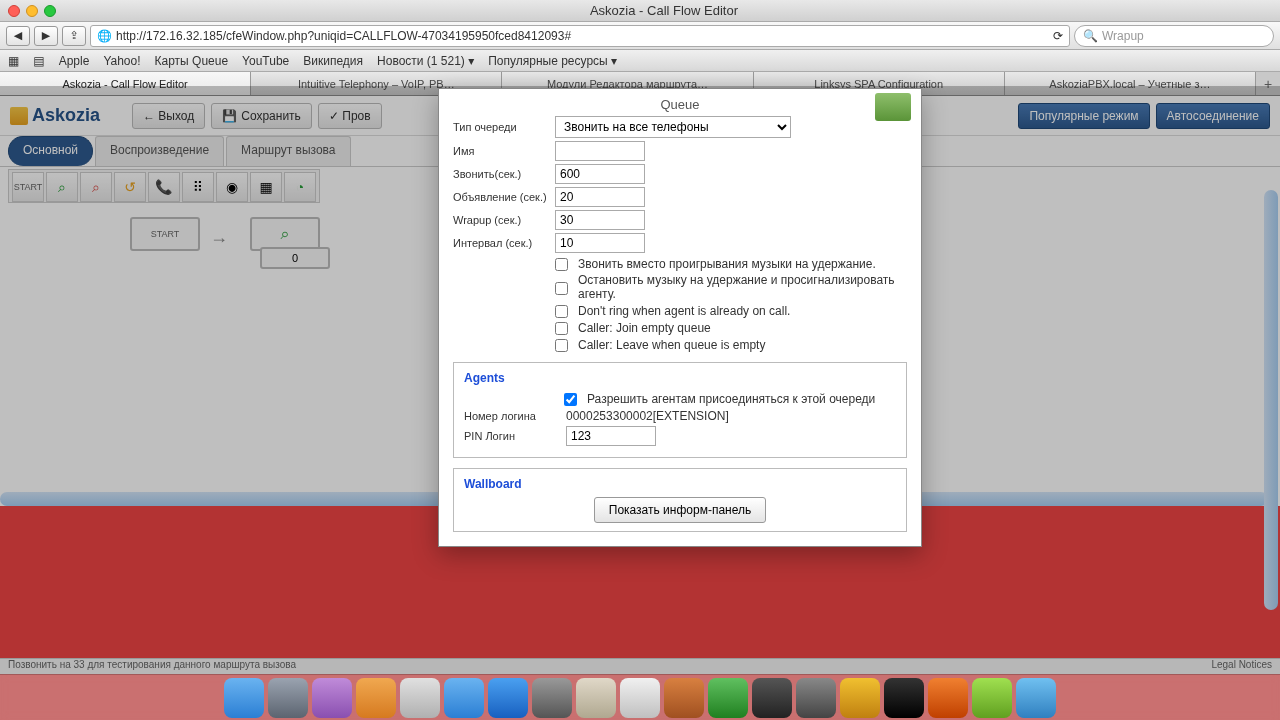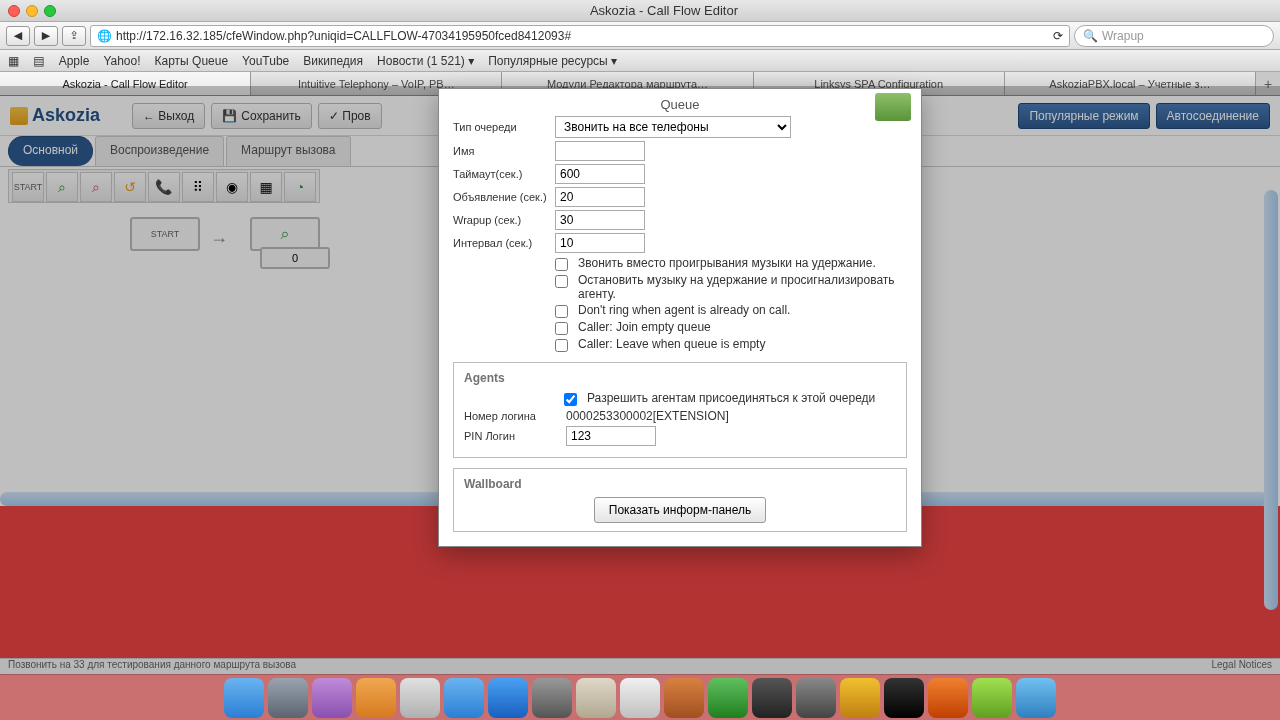--- a/index.html
+++ b/index.html
@@ -49,24 +49,24 @@
 
 
 .overlay { position:absolute; top:86px; left:0; right:0; bottom:0; background:rgba(0,0,0,0.25);}
 .modal { position:absolute; top:88px; left:426px; width:484px; background:#fff; border:1px solid #888; box-shadow:0 8px 24px rgba(0,0,0,0.3); padding:8px 14px 14px;margin-left:12px;}
 .modal-title { text-align:center; font-size:13px; color:#555; margin-bottom:4px;}
 .modal-ico { position:absolute; top:4px; right:10px; width:36px; height:28px; background:linear-gradient(#8fbf6c,#5a9438); border-radius:3px;}
 .frm-row { display:flex; align-items:center; margin:3px 0; font-size:12px; color:#333;}
 .frm-lbl { width:102px; font-size:11px; color:#333;}
 .frm-inp { height:20px; border:1px solid #aaa; padding:0 4px; font-size:12px;}
 .frm-sel { height:22px; border:1px solid #aaa; background:#fff; padding:0 4px; font-size:12px; width:236px;}
-.chk-row { display:flex; align-items:flex-start; margin:2px 0 2px 102px; font-size:12px; color:#333; gap:10px;}
+.chk-row { display:flex; align-items:center; margin:2px 0 2px 102px; font-size:12px; color:#333; gap:10px;}
 .chk-row input { margin-top:2px;}
 .fieldset { border:1px solid #bbb; margin-top:10px; padding:8px 10px;}
-.fieldset-title { font-size:12px; font-weight:bold; color:#737373; margin-bottom:6px;}
+.fieldset-title { font-size:12px; font-weight:bold; color:#1d4ed8; margin-bottom:6px;}
 .modal-actions { display:flex; justify-content:space-between; margin-top:18px;}
 .btn { height:26px; padding:0 14px; border:1px solid #999; background:linear-gradient(#fff,#e4e4e4); border-radius:3px; font-size:12px;}
 .btn.primary { background:linear-gradient(#3a6aa0,#1f4878); color:#fff; border-color:#1a3d66;}
 
 
 .dock { position:absolute; bottom:0; left:0; right:0; height:46px; background:rgba(255,255,255,0.3); backdrop-filter:blur(4px); display:flex; align-items:center; justify-content:center; gap:4px; border-top:1px solid rgba(0,0,0,0.2);}
 .dock-item { width:40px; height:40px; border-radius:8px; background:linear-gradient(#ddd,#888);}
 .vscroll-app { position:absolute; top:94px; right:2px; width:14px; height:420px; background:linear-gradient(90deg,#d4e6fa,#a8cff3); border-radius:7px;}
 </style>
 </head>
@@ -182,21 +182,21 @@
       <div class="frm-lbl">Тип очереди</div>
     <select class="frm-sel"><option>Звонить на все телефоны</option></select>
     </div>
 
   <div class="frm-row">
       <div class="frm-lbl">Имя</div>
     <input class="frm-inp" style="width: 90px;" value="">
     </div>
 
   <div class="frm-row">
-      <div class="frm-lbl">Таймаут(сек.)</div>
+      <div class="frm-lbl">Звонить(сек.)</div>
     <input class="frm-inp" style="width: 90px;" value="600">
     </div>
 
   <div class="frm-row">
       <div class="frm-lbl">Объявление (сек.)</div>
     <input class="frm-inp" style="width: 90px;" value="20">
     </div>
 
   <div class="frm-row">
       <div class="frm-lbl">Wrapup (сек.)</div>

